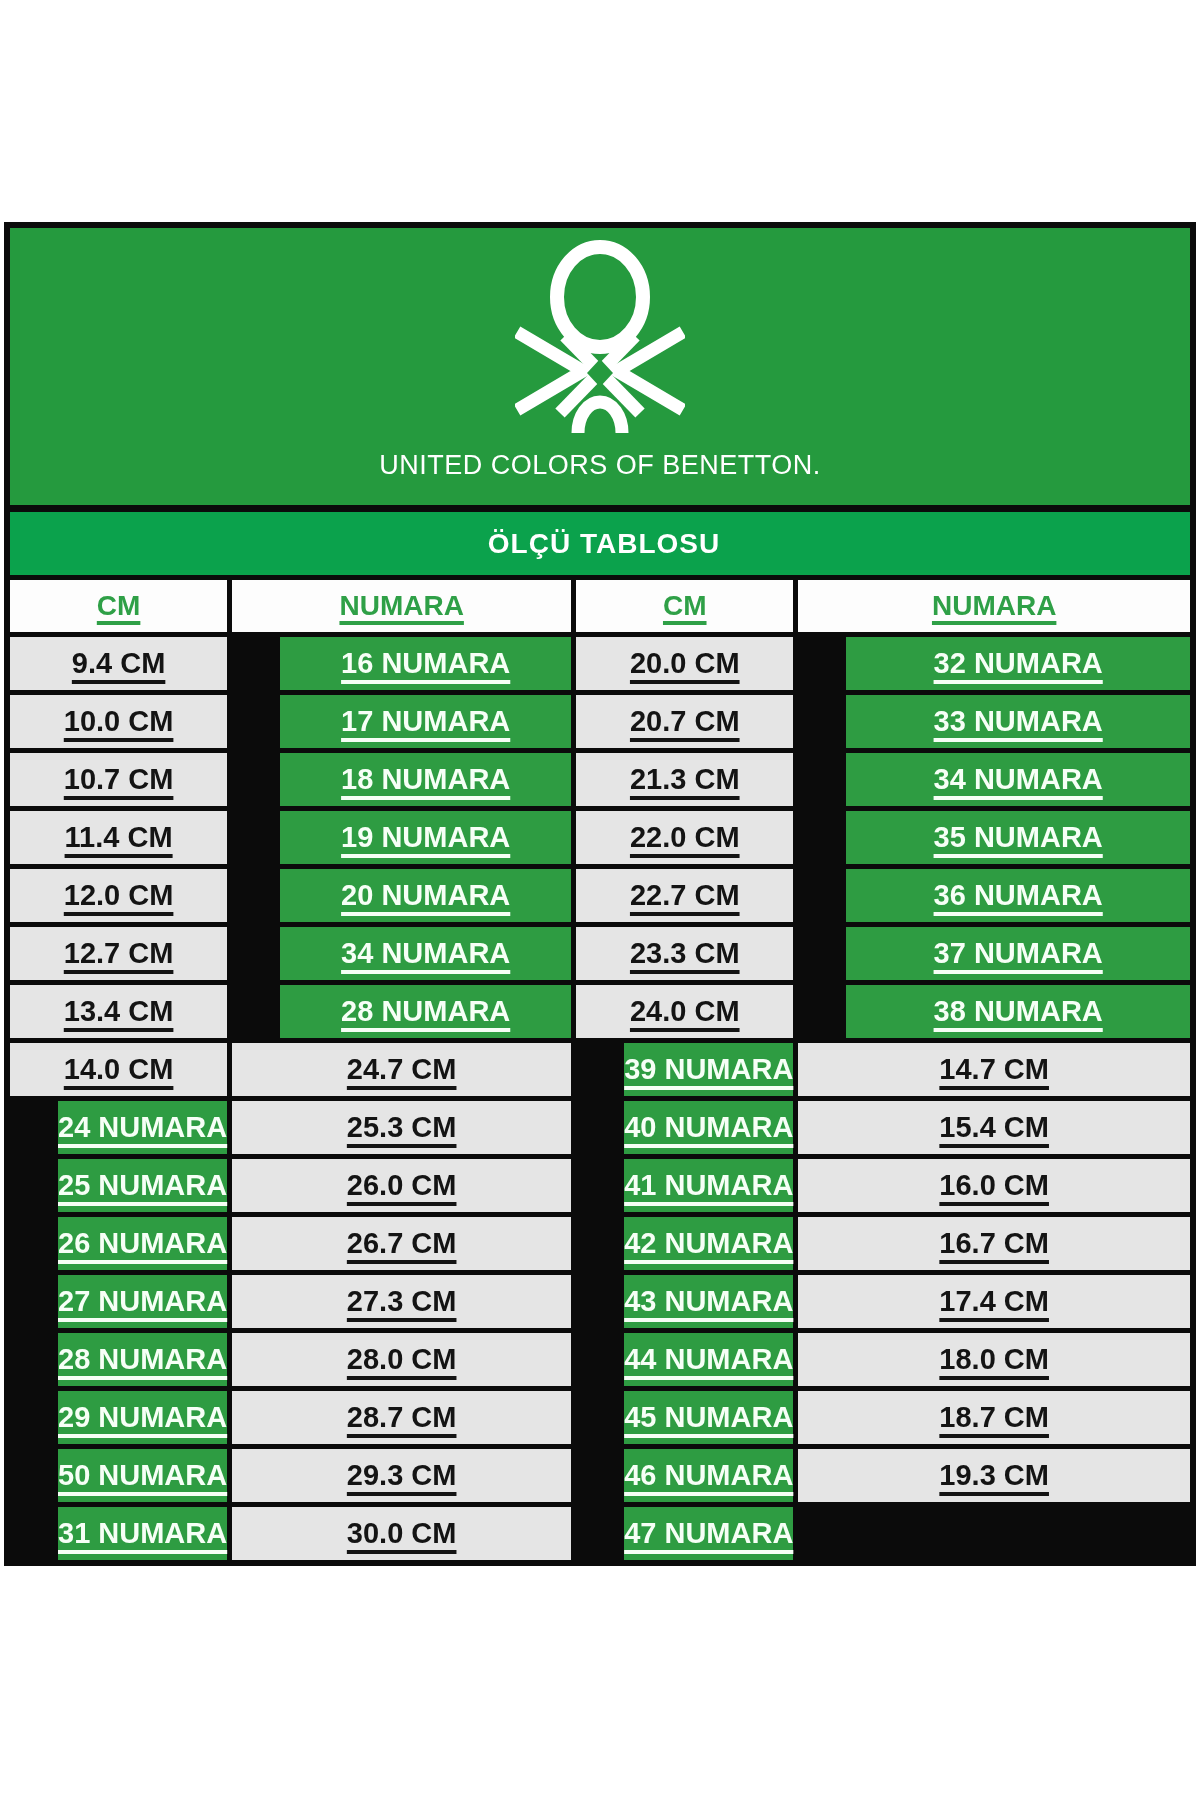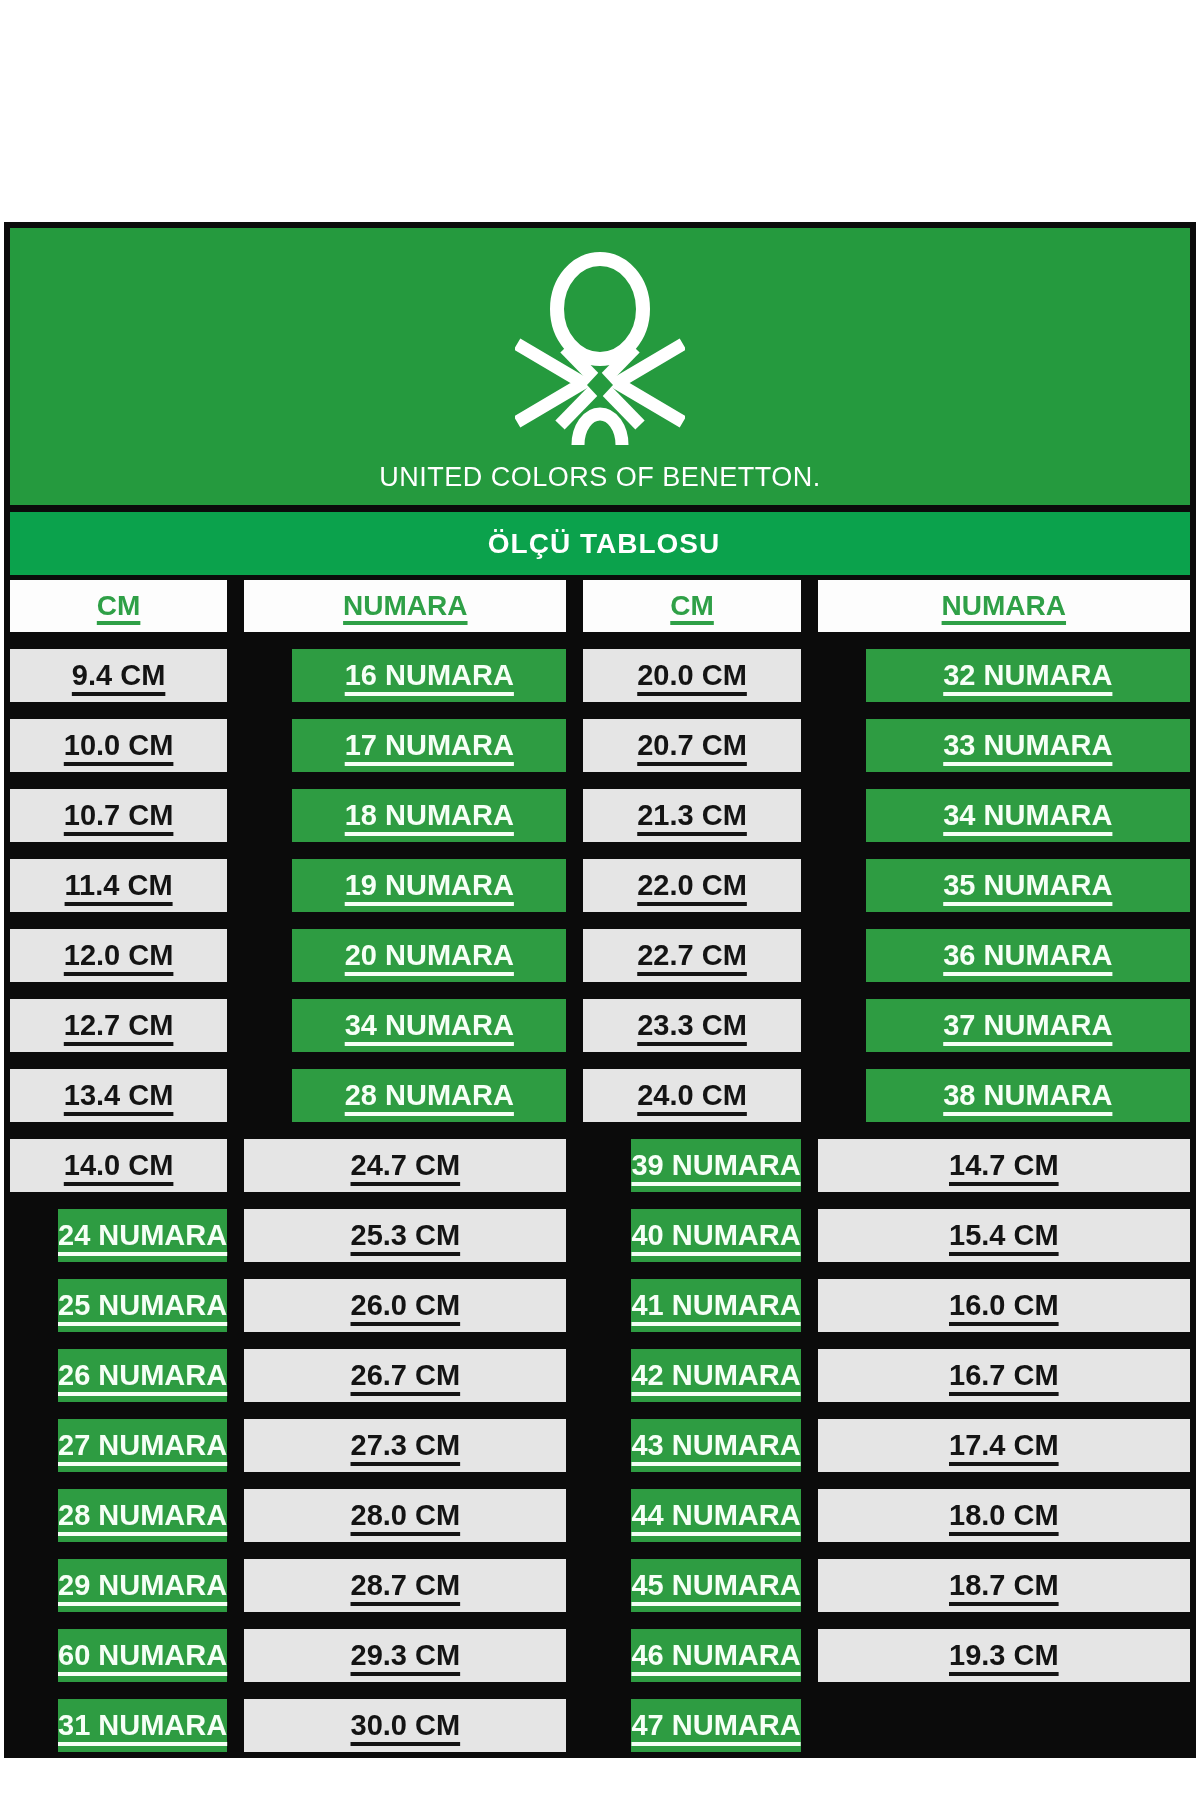--- a/index.html
+++ b/index.html
@@ -24,21 +24,20 @@
   }
   
   .logo-block {
     box-sizing: border-box;
     height: 277px;
     background: #259a3e;
     display: flex;
     flex-direction: column;
     align-items: center;
     padding-top: 12px;
-    justify-content: center;
   }
   .knot-svg { display: block; }
   .brand-text {
     margin-top: 16px;
     color: #ffffff;
     font-size: 27px;
     font-weight: 400;
     letter-spacing: 0.5px;
     white-space: nowrap;
   }
@@ -59,21 +58,21 @@
     font-weight: 700;
     letter-spacing: 1px;
     margin-left: 8px;
   }
   
   .size-grid {
     display: grid;
     grid-template-columns: 218fr 341fr 213fr 394fr;
     grid-template-rows: 52px;
     grid-auto-rows: 53px;
-    gap: 17px;
+    gap: 5px;
     background: #0b0b0b;
   }
   .cell {
     display: flex;
     align-items: center;
     justify-content: center;
     font-weight: 700;
     white-space: nowrap;
   }
   .head-cell {
@@ -187,21 +186,21 @@
         <div class="cell numara-cell">43 NUMARA</div>
         <div class="cell cm-cell">17.4 CM</div>
         <div class="cell numara-cell">28 NUMARA</div>
         <div class="cell cm-cell">28.0 CM</div>
         <div class="cell numara-cell">44 NUMARA</div>
         <div class="cell cm-cell">18.0 CM</div>
         <div class="cell numara-cell">29 NUMARA</div>
         <div class="cell cm-cell">28.7 CM</div>
         <div class="cell numara-cell">45 NUMARA</div>
         <div class="cell cm-cell">18.7 CM</div>
-        <div class="cell numara-cell">60 NUMARA</div>
+        <div class="cell numara-cell">50 NUMARA</div>
         <div class="cell cm-cell">29.3 CM</div>
         <div class="cell numara-cell">46 NUMARA</div>
         <div class="cell cm-cell">19.3 CM</div>
         <div class="cell numara-cell">31 NUMARA</div>
         <div class="cell cm-cell">30.0 CM</div>
         <div class="cell numara-cell">47 NUMARA</div>
       </div>
 
   </div>
 </div>

